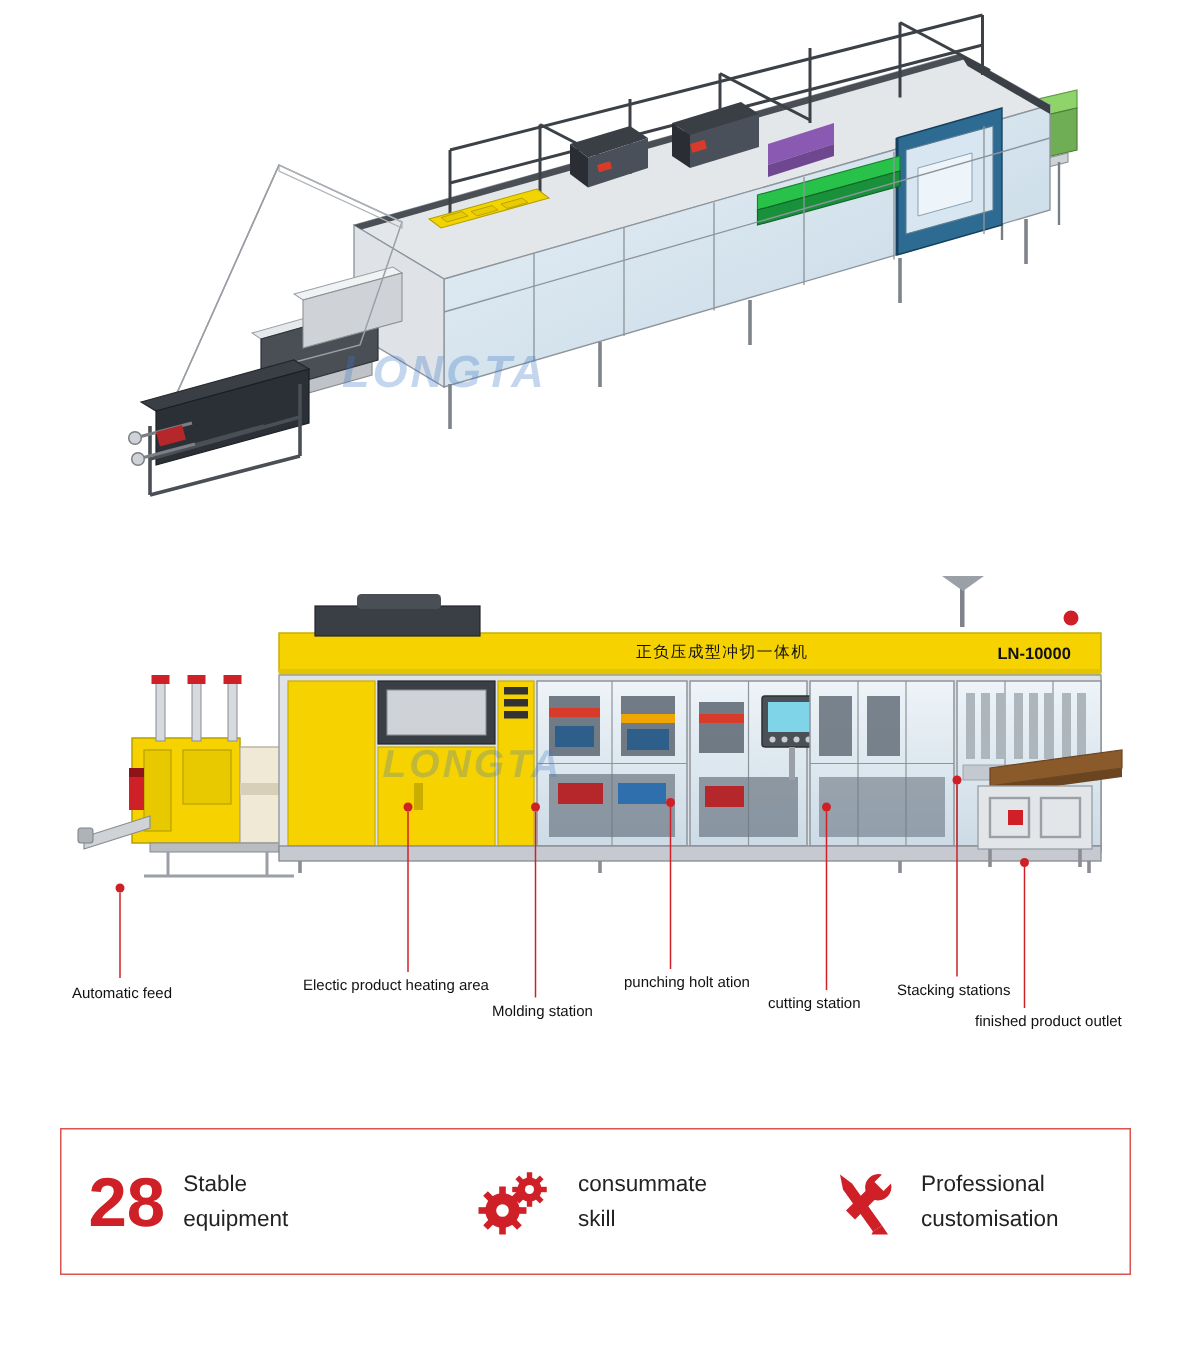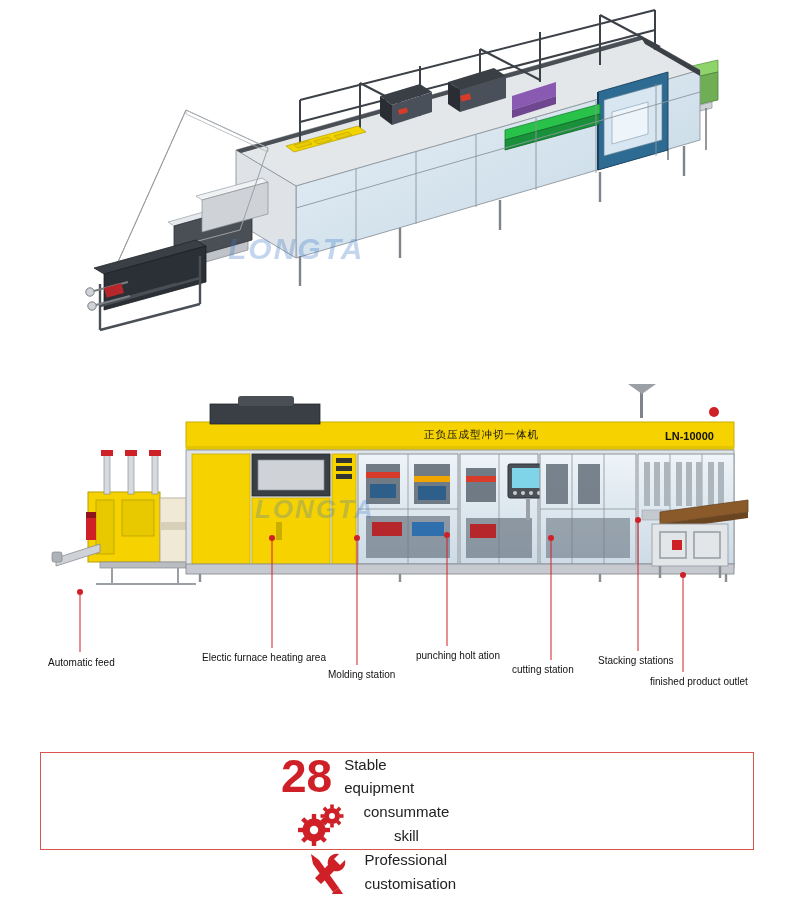--- a/index.html
+++ b/index.html
@@ -41,28 +41,28 @@
 
   
   .caption{
     position:absolute;font-size:10px;color:#111;white-space:nowrap;
   }
 
   
   .feature-bar{
     position:absolute;left:40px;top:752px;width:712px;height:96px;
     border:1px solid #d9534f;background:#fff;
-    display:flex;align-items:center;flex-direction:column;
+    display:flex;align-items:center;
   }
   .feature{
     display:flex;align-items:center;height:100%;
     padding-left:18px;
   }
   .f1{width:250px;}
-  .f2{width:225px;text-align:center;}
+  .f2{width:225px;}
   .f3{width:215px;}
   .big-num{
     font-size:46px;font-weight:bold;color:#cf2027;
     line-height:1;margin-right:12px;font-family:"Liberation Sans", sans-serif;
   }
   .f-text{
     font-size:15px;color:#222;line-height:1.55;
   }
   .f-icon{margin-right:14px;display:block;}
 
@@ -356,21 +356,21 @@
       <circle cx="272" cy="538" r="3"></circle>
       <circle cx="357" cy="538" r="3"></circle>
       <circle cx="447" cy="535" r="3"></circle>
       <circle cx="551" cy="538" r="3"></circle>
       <circle cx="638" cy="520" r="3"></circle>
       <circle cx="683" cy="575" r="3"></circle>
     </g>
   </svg>
 
   <div class="caption" style="left:48px;top:657px;">Automatic feed</div>
-  <div class="caption" style="left:202px;top:652px;">Electic furnace heating area</div>
+  <div class="caption" style="left:202px;top:652px;">Electic product heating area</div>
   <div class="caption" style="left:328px;top:669px;text-align:right;">Molding station</div>
   <div class="caption" style="left:416px;top:650px;">punching holt ation</div>
   <div class="caption" style="left:512px;top:664px;">cutting station</div>
   <div class="caption" style="left:598px;top:655px;">Stacking stations</div>
   <div class="caption" style="left:650px;top:676px;">finished product outlet</div>
 
   <div class="feature-bar">
 
     <div class="feature f1">
       <div class="big-num">28</div>

